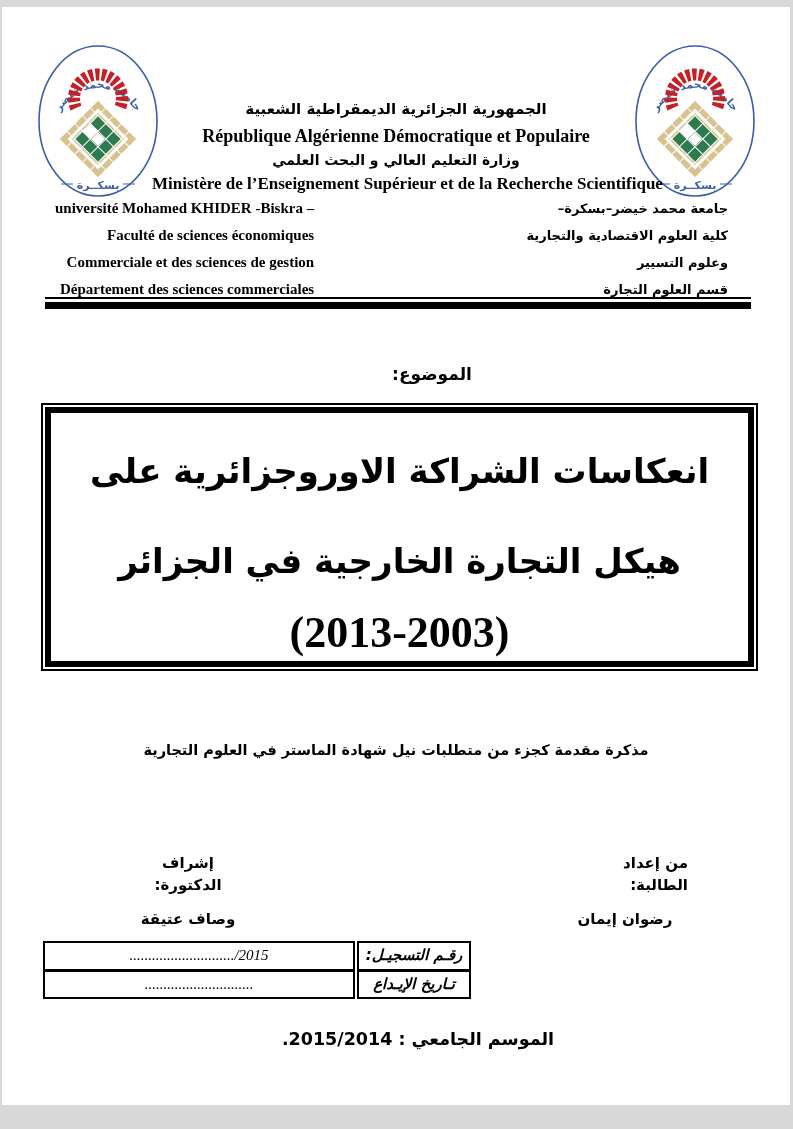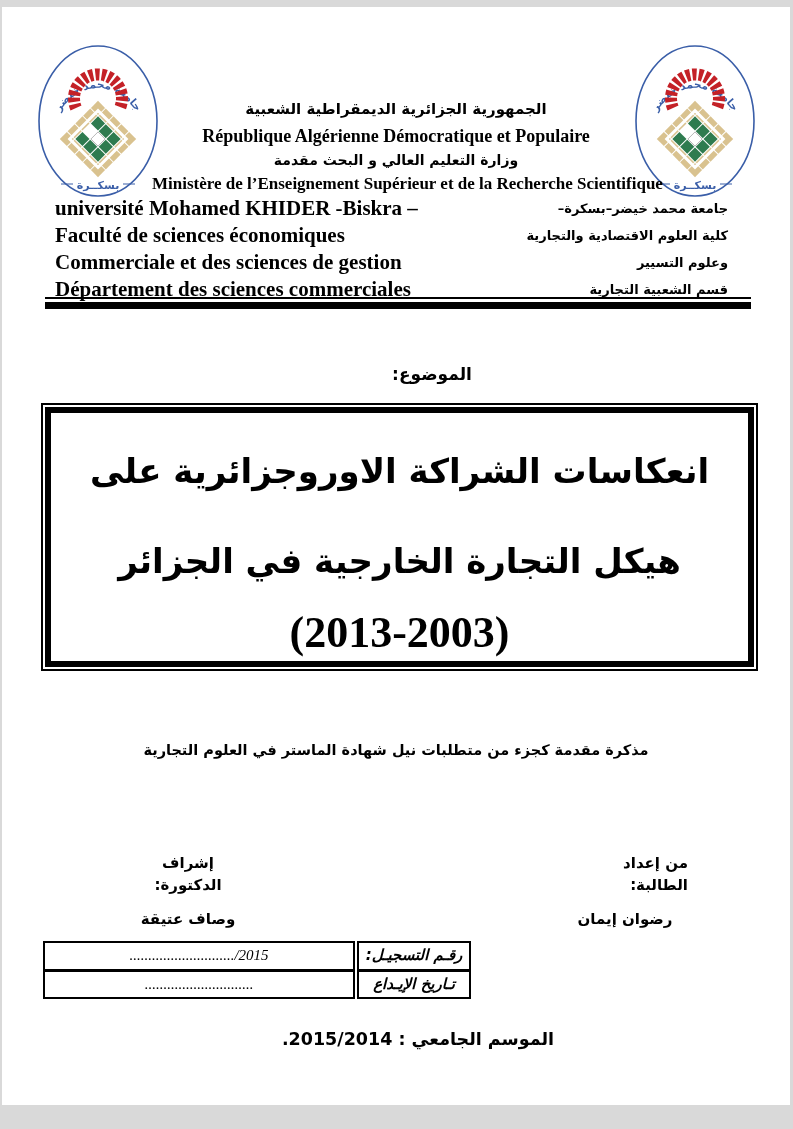--- a/index.html
+++ b/index.html
@@ -24,21 +24,21 @@
   .hdr-ar2{top:97px;font-size:14px;font-weight:700;direction:rtl;}
   .hdr-fr2{top:119px;font-size:17px;font-weight:700;font-family:"Liberation Serif",serif;}
 
   
   .logo{width:126px;height:158px;}
   .logo-left{left:33px;top:35px;}
   .logo-right{left:630px;top:35px;}
 
   
   .inst{top:188px;left:53px;right:62px;display:flex;justify-content:space-between;}
-  .inst-fr{font-family:"Liberation Serif",serif;font-weight:700;font-size:21px;line-height:27px;text-align:left;}
+  .inst-fr{font-family:"Liberation Serif",serif;font-weight:700;font-size:15px;line-height:27px;text-align:right;}
   .inst-ar{direction:rtl;font-weight:700;font-size:13px;line-height:27px;text-align:right;}
 
   .divider{top:290px;left:43px;width:706px;}
   .rule-thin{height:2px;background:#000;}
   .rule-gap{height:3px;}
   .rule-thick{height:7px;background:#000;}
 
   .subject{top:357px;left:0;right:0;text-align:center;padding-left:40px;
            font-size:17px;font-weight:700;direction:rtl;margin-left:32px;}
 
@@ -137,35 +137,35 @@
 
   <svg class="abs logo logo-left" viewBox="0 0 126 158">
     <use href="#uni-logo"></use>
   </svg>
   <svg class="abs logo logo-right" viewBox="0 0 126 158">
     <use href="#uni-logo"></use>
   </svg>
 
   <div class="abs hdr-line hdr-ar1">الجمهورية الجزائرية الديمقراطية الشعبية</div>
   <div class="abs hdr-line hdr-fr1">République Algérienne Démocratique et Populaire</div>
-  <div class="abs hdr-line hdr-ar2">وزارة التعليم العالي و البحث مقدمة</div>
+  <div class="abs hdr-line hdr-ar2">وزارة التعليم العالي و البحث العلمي</div>
   <div class="abs hdr-line hdr-fr2">Ministère de l’Enseignement Supérieur et de la Recherche Scientifique</div>
 
   <div class="abs inst">
     <div class="inst-fr">
       <div>université Mohamed KHIDER -Biskra –</div>
       <div>Faculté de sciences économiques</div>
       <div>Commerciale et des sciences de gestion</div>
       <div>Département des sciences commerciales</div>
     </div>
     <div class="inst-ar">
       <div>جامعة محمد خيضر–بسكرة–</div>
       <div>كلية العلوم الاقتصادية والتجارية</div>
       <div>وعلوم التسيير</div>
-      <div>قسم الشعبية التجارية</div>
+      <div>قسم العلوم التجارة</div>
     </div>
   </div>
 
   <div class="abs divider">
     <div class="rule-thin"></div>
     <div class="rule-gap"></div>
     <div class="rule-thick"></div>
   </div>
 
   <div class="abs subject">الموضوع:</div>

